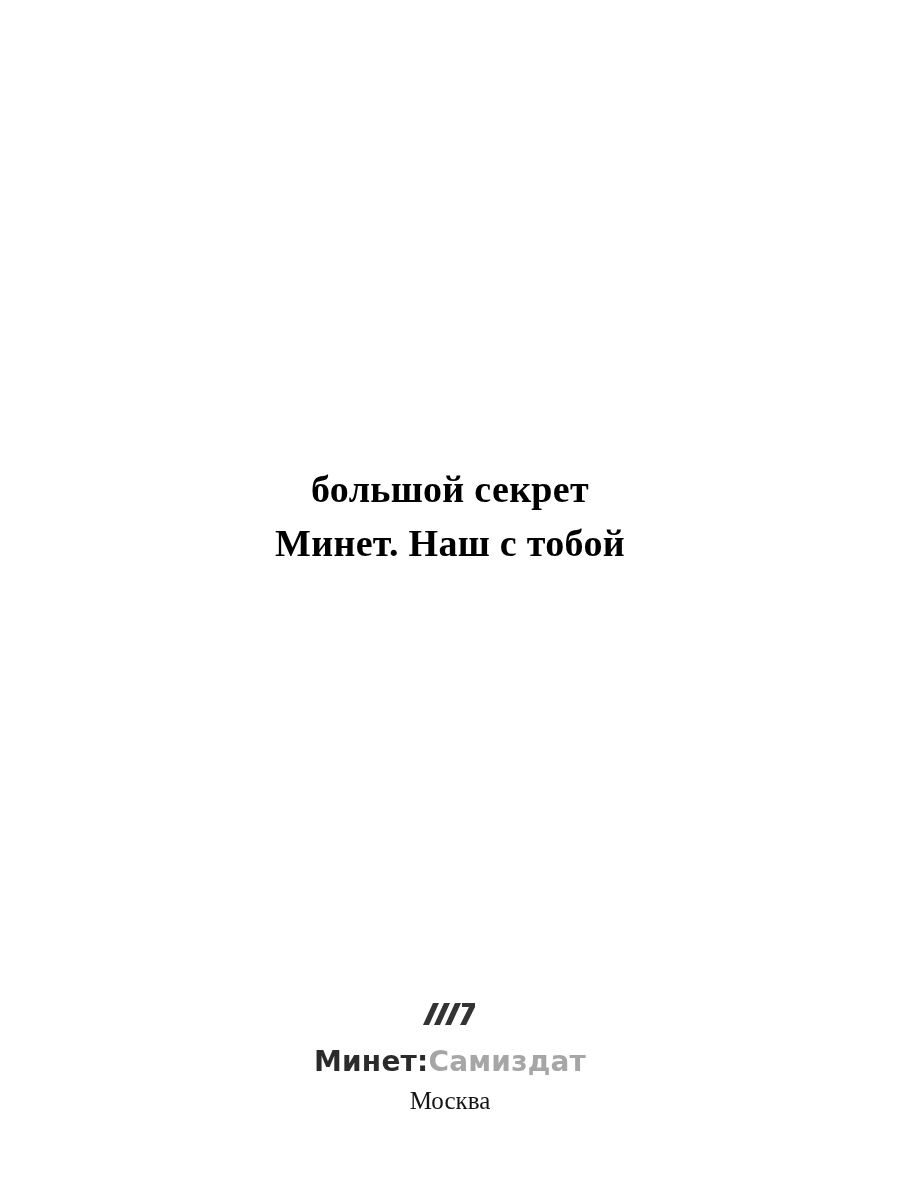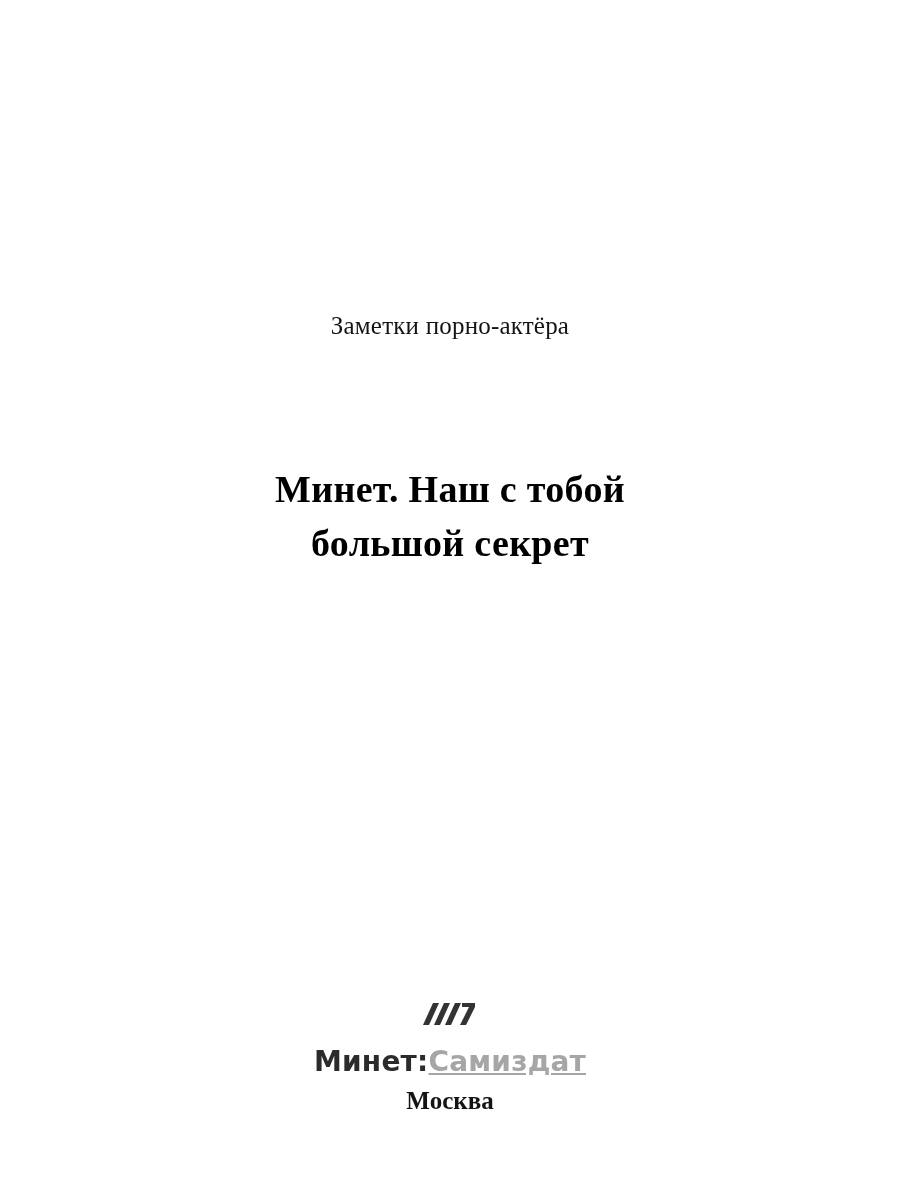--- a/index.html
+++ b/index.html
@@ -83,41 +83,39 @@
     font-weight: 700;
     color: #2b2b2b;
   }
   .publisher-name .colon {
     font-weight: 700;
     color: #2b2b2b;
   }
   .publisher-name .part-b {
     font-weight: 700;
     color: #a6a6a6;
-    text-decoration: underline;
   }
 
   .publisher-city {
     margin-top: 9px;
     font-family: "Liberation Serif", serif;
     font-size: 25px;
-    font-weight: 700;
+    font-weight: 400;
     color: #141414;
   }
 </style>
 </head>
 <body>
 
 <div class="page">
 
-  <div class="series-line">Заметки порно-актёра</div>
 
   <div class="book-title">
+    <span class="line">большой секрет</span>
     <span class="line">Минет. Наш с тобой</span>
-    <span class="line">большой секрет</span>
   </div>
 
   <div class="publisher">
 
     <svg class="logo-mark" viewBox="0 0 66 46" xmlns="http://www.w3.org/2000/svg">
       <g fill="#333333">
         <polygon points="6,30 16,8 22,8 12,30"></polygon>
         <polygon points="17,30 27,8 33,8 23,30"></polygon>
         <polygon points="28,30 38,8 44,8 34,30"></polygon>
         <polygon points="45,8 58,8 58,12 49,30 43,30 52,12 45,12"></polygon>

